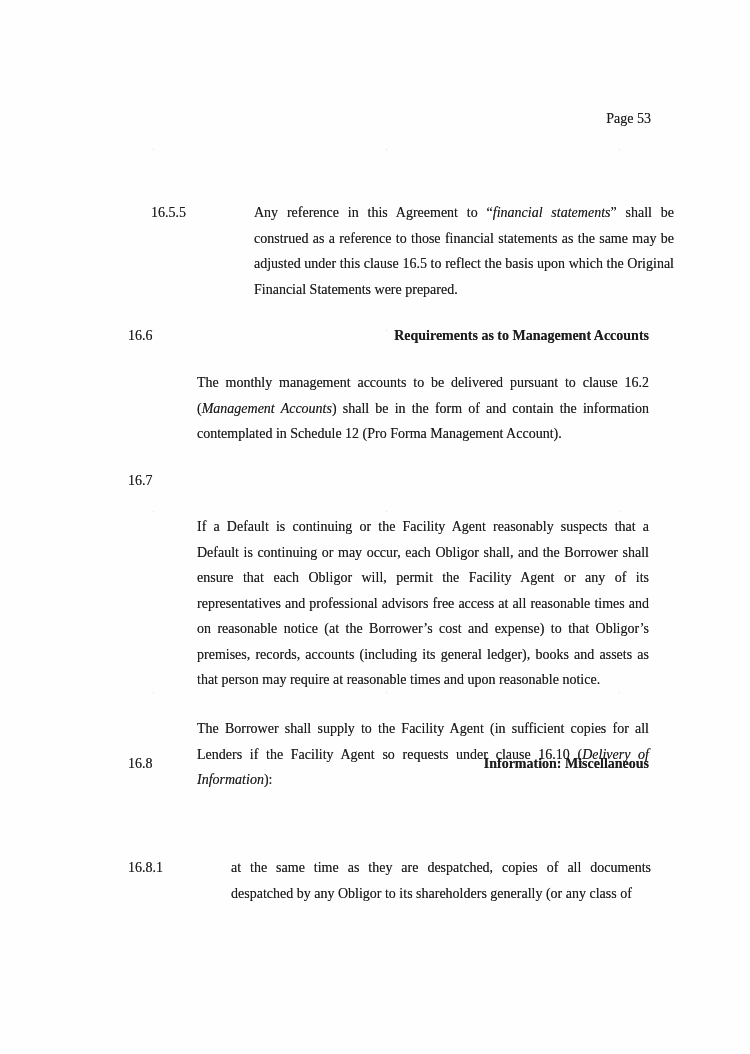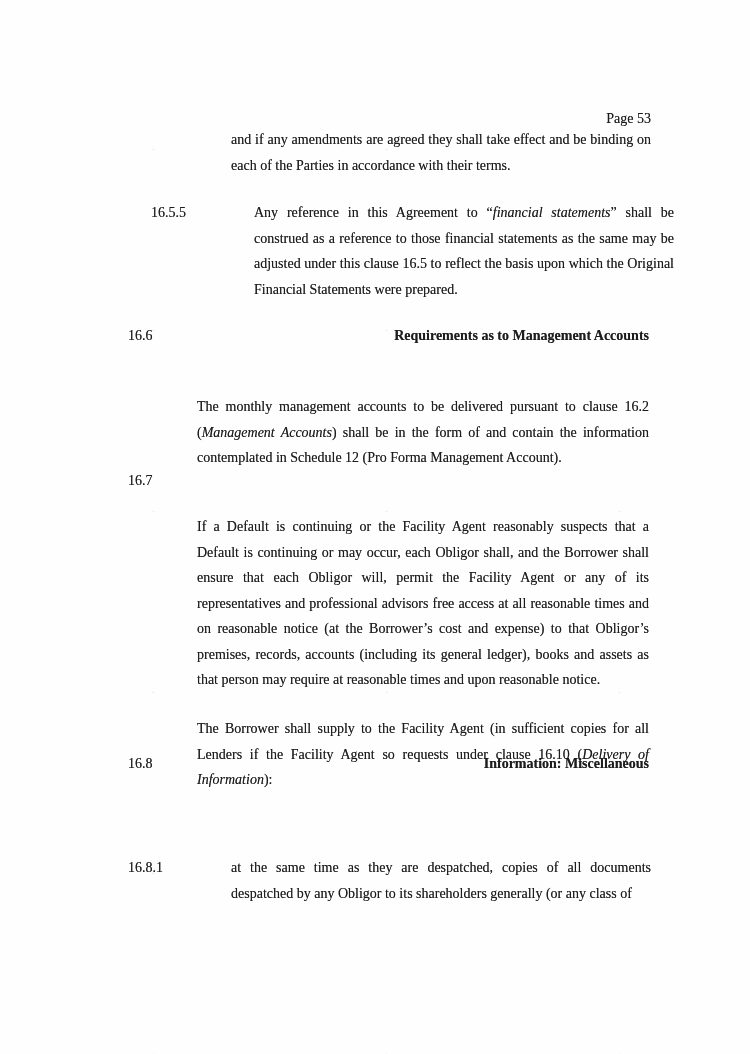--- a/index.html
+++ b/index.html
@@ -54,35 +54,34 @@
     width: 452px;
     font-weight: bold;
     text-align: right;
   }
   em { font-style: italic; }
 
   
   #cont-para        { top: 127px; }
   #num-16-5-5, #para-16-5-5 { top: 200px; margin-left: 23px; }
   #num-16-6,   #head-16-6   { top: 323px; }
-  #para-16-6        { top: 370px; margin-top: 24px; }
+  #para-16-6        { top: 370px; }
   #num-16-7,   #head-16-7   { top: 468px; }
   #para-16-7        { top: 514px; }
   #num-16-8,   #head-16-8   { top: 711px; margin-top: 40px; }
   #para-16-8        { top: 716px; }
   #num-16-8-1, #para-16-8-1 { top: 855px; }
 </style>
 </head>
 <body>
 
 <div class="scan-page">
 
   <div class="page-number">Page 53</div>
 
-  <div id="cont-para" class="para level2"><span>and if any amendments are agreed they shall take effect and be binding on each of the Parties in accordance with their terms.</span></div>
 
   <div id="num-16-5-5" class="clause-number">16.5.5</div>
   <div id="para-16-5-5" class="para level2"><span>Any reference in this Agreement to “</span><em>financial statements</em><span>” shall be construed as a reference to those financial statements as the same may be adjusted under this clause 16.5 to reflect the basis upon which the Original Financial Statements were prepared.</span></div>
 
   <div id="num-16-6" class="clause-number">16.6</div>
   <div id="head-16-6" class="heading">Requirements as to Management Accounts</div>
   <div id="para-16-6" class="para level1"><span>The monthly management accounts to be delivered pursuant to clause 16.2 (</span><em>Management Accounts</em><span>) shall be in the form of and contain the information contemplated in Schedule 12 (Pro Forma Management Account).</span></div>
 
   <div id="num-16-7" class="clause-number">16.7</div>
   <div id="para-16-7" class="para level1"><span>If a Default is continuing or the Facility Agent reasonably suspects that a Default is continuing or may occur, each Obligor shall, and the Borrower shall ensure that each Obligor will, permit the Facility Agent or any of its representatives and professional advisors free access at all reasonable times and on reasonable notice (at the Borrower’s cost and expense) to that Obligor’s premises, records, accounts (including its general ledger), books and assets as that person may require at reasonable times and upon reasonable notice.</span></div>

